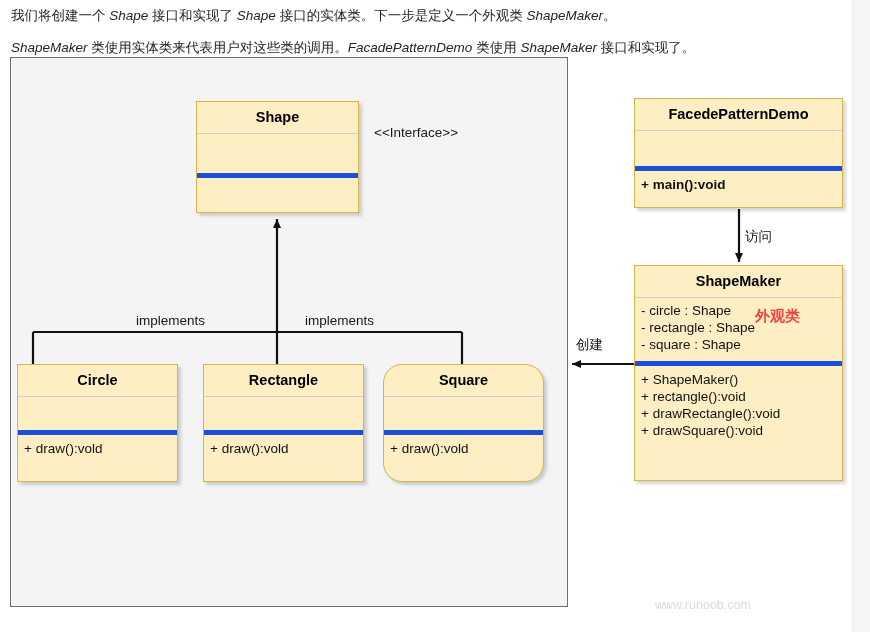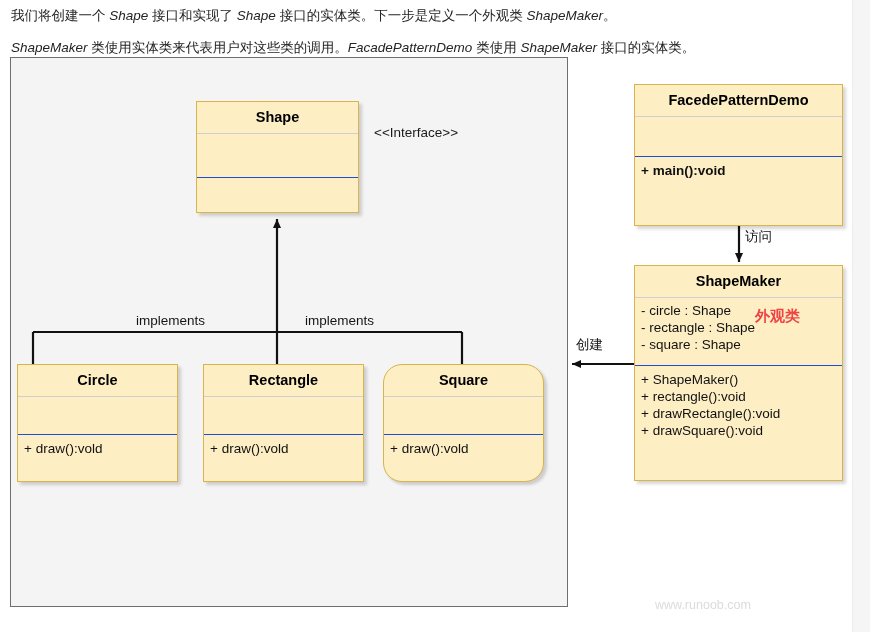--- a/index.html
+++ b/index.html
@@ -69,21 +69,21 @@
     text-align: center;
     font-weight: bold;
     font-size: 14.5px;
     color: #000000;
     line-height: 1;
     padding: 8px 4px 8px 4px;
     border-bottom: 1px solid #cfcfcf;
     box-sizing: border-box;
   }
   .uml-attrs {
-    border-bottom: 1px solid #1d4ed8;
+    border-bottom: 5px solid #1d4ed8;
     box-sizing: border-box;
     padding: 4px 5px 22px 6px;
   }
   .uml-ops {
     box-sizing: border-box;
     padding: 5px 5px 5px 6px;
   }
   .uml-line {
     font-size: 13.5px;
     line-height: 17px;
@@ -100,21 +100,21 @@
   #box-circle      { left: 17px;  top: 364px;  width: 161px; height: 118px; }
   #box-rectangle   { left: 203px; top: 364px;  width: 161px; height: 118px; }
   #box-square      { left: 383px; top: 364px;  width: 161px; height: 118px; border-radius: 19px; }
   #box-circle .uml-attrs,
   #box-rectangle .uml-attrs,
   #box-square .uml-attrs { height: 38px; }
   #box-circle .uml-ops,
   #box-rectangle .uml-ops,
   #box-square .uml-ops { height: 48px; }
 
-  #box-demo        { left: 634px; top: 84px;   width: 209px; height: 142px; }
+  #box-demo        { left: 634px; top: 98px;   width: 209px; height: 110px; }
   #box-demo .uml-attrs { height: 40px; }
   #box-demo .uml-ops   { height: 36px; }
 
   #box-shapemaker  { left: 634px; top: 265px;  width: 209px; height: 216px; }
   #box-shapemaker .uml-attrs { height: 68px; }
   #box-shapemaker .uml-ops   { height: 117px; }
 
   
   #stereotype-interface {
     position: absolute;
@@ -171,21 +171,21 @@
     z-index: 2;
   }
 </style>
 </head>
 <body>
 
 <div id="page-gutter"></div>
 
 <div id="intro">
   <div class="para" id="para-1"><span>我们将创建一个 </span><span class="ital">Shape</span><span> 接口和实现了 </span><span class="ital">Shape</span><span> 接口的实体类。下一步是定义一个外观类 </span><span class="ital">ShapeMaker</span><span>。</span></div>
-  <div class="para" id="para-2"><span class="ital">ShapeMaker</span><span> 类使用实体类来代表用户对这些类的调用。</span><span class="ital">FacadePatternDemo</span><span> 类使用 </span><span class="ital">ShapeMaker</span><span> 接口的实体类。</span></div>
+  <div class="para" id="para-2"><span class="ital">ShapeMaker</span><span> 类使用实体类来代表用户对这些类的调用。</span><span class="ital">FacadePatternDemo</span><span> 类使用 </span><span class="ital">ShapeMaker</span><span> 接口和实现了。</span></div>
 </div>
 
 <div id="diagram-panel"></div>
 
 <svg id="connectors" viewBox="0 0 870 632" xmlns="http://www.w3.org/2000/svg">
   <defs>
     <marker id="arrow-solid" markerWidth="11" markerHeight="11" refX="9" refY="4" orient="auto" markerUnits="userSpaceOnUse">
       <path d="M0,0 L9,4 L0,8 z" fill="#111111"></path>
     </marker>
   </defs>

